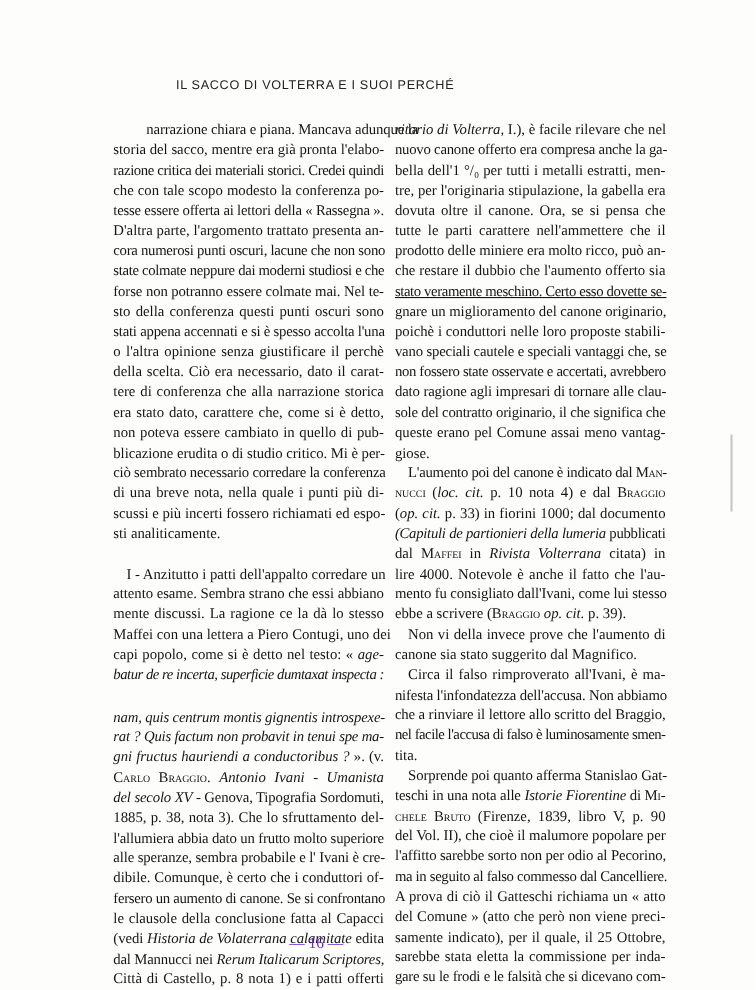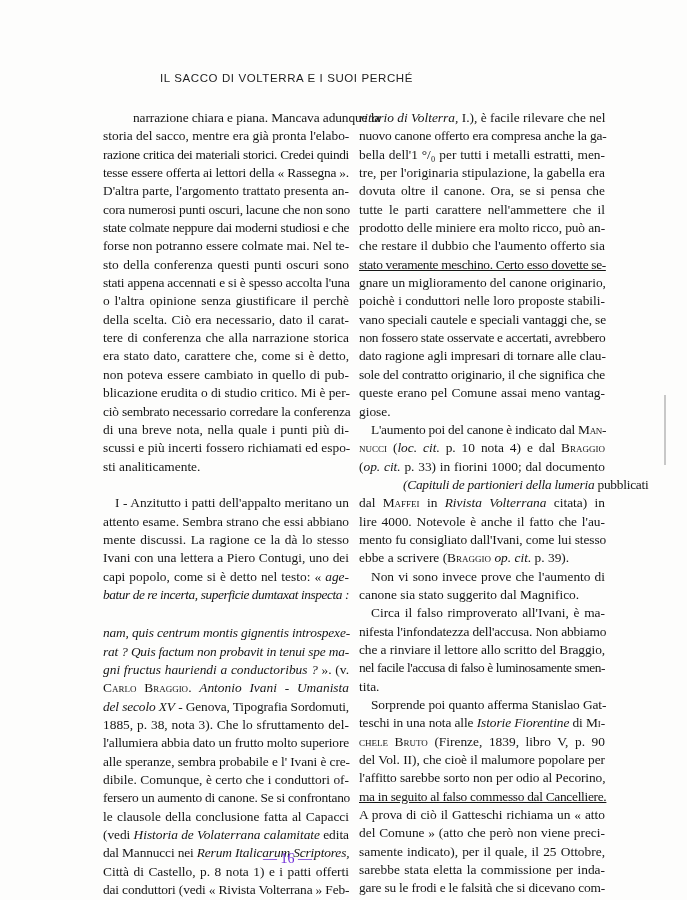--- a/index.html
+++ b/index.html
@@ -33,42 +33,43 @@
 </head>
 <body>
 
 <div class="page">
   <div class="running-head">IL SACCO DI VOLTERRA E I SUOI PERCHÉ</div>
 
   <div class="col col-left" id="col-left">
       <span class="line" style="letter-spacing: -0.1px; margin-left: 30px;"><span>narrazione chiara e piana. Mancava adunque la</span></span>
       <span class="line"><span>storia del sacco, mentre era già pronta l'elabo-</span></span>
       <span class="line" style="letter-spacing: -0.35px;"><span>razione critica dei materiali storici. Credei quindi</span></span>
+      <span class="line"><span>che con tale scopo modesto la conferenza po-</span></span>
       <span class="line" style="letter-spacing: -0.2px;"><span>tesse essere offerta ai lettori della « Rassegna ».</span></span>
       <span class="line"><span>D'altra parte, l'argomento trattato presenta an-</span></span>
       <span class="line" style="letter-spacing: -0.25px;"><span>cora numerosi punti oscuri, lacune che non sono</span></span>
       <span class="line" style="letter-spacing: -0.3px;"><span>state colmate neppure dai moderni studiosi e che</span></span>
       <span class="line" style="letter-spacing: -0.1px;"><span>forse non potranno essere colmate mai. Nel te-</span></span>
       <span class="line"><span>sto della conferenza questi punti oscuri sono</span></span>
       <span class="line" style="letter-spacing: -0.2px;"><span>stati appena accennati e si è spesso accolta l'una</span></span>
       <span class="line"><span>o l'altra opinione senza giustificare il perchè</span></span>
       <span class="line"><span>della scelta. Ciò era necessario, dato il carat-</span></span>
       <span class="line"><span>tere di conferenza che alla narrazione storica</span></span>
       <span class="line"><span>era stato dato, carattere che, come si è detto,</span></span>
       <span class="line"><span>non poteva essere cambiato in quello di pub-</span></span>
       <span class="line" style="letter-spacing: -0.05px;"><span>blicazione erudita o di studio critico. Mi è per-</span></span>
       <span class="line" style="letter-spacing: -0.2px;"><span>ciò sembrato necessario corredare la conferenza</span></span>
       <span class="line"><span>di una breve nota, nella quale i punti più di-</span></span>
       <span class="line"><span>scussi e più incerti fossero richiamati ed espo-</span></span>
       <span class="line last"><span>sti analiticamente.</span></span>
       <span class="gap"></span>
-      <span class="line indent"><span>I - Anzitutto i patti dell'appalto meritano un</span></span>
+      <span class="line indent"><span>I - Anzitutto i patti dell'appalto corredare un</span></span>
       <span class="line" style="letter-spacing: -0.05px;"><span>attento esame. Sembra strano che essi abbiano</span></span>
       <span class="line"><span>mente discussi. La ragione ce la dà lo stesso</span></span>
-      <span class="line"><span>Ivani con una lettera a Piero Contugi, uno dei</span></span>
+      <span class="line"><span>Maffei con una lettera a Piero Contugi, uno dei</span></span>
       <span class="line"><span>capi popolo, come si è detto nel testo: « </span><span class="it">age-</span></span>
       <span class="line" style="letter-spacing: -0.45px;"><span class="it">batur de re incerta, superficie dumtaxat inspecta :</span></span>
       <span class="line" style="letter-spacing: -0.15px; margin-top: 20px;"><span class="it">nam, quis centrum montis gignentis introspexe-</span></span>
       <span class="line" style="letter-spacing: -0.2px;"><span class="it">rat ? Quis factum non probavit in tenui spe ma-</span></span>
       <span class="line"><span class="it">gni fructus hauriendi a conductoribus ?</span><span> ». (v.</span></span>
       <span class="line"><span class="sc">Carlo Braggio</span><span>. </span><span class="it">Antonio Ivani - Umanista</span></span>
       <span class="line" style="letter-spacing: -0.15px;"><span class="it">del secolo XV</span><span> - Genova, Tipografia Sordomuti,</span></span>
       <span class="line"><span>1885, p. 38, nota 3). Che lo sfruttamento del-</span></span>
       <span class="line" style="letter-spacing: -0.15px;"><span>l'allumiera abbia dato un frutto molto superiore</span></span>
       <span class="line" style="letter-spacing: -0.1px;"><span>alle speranze, sembra probabile e l' Ivani è cre-</span></span>
@@ -94,38 +95,38 @@
       <span class="line"><span>poichè i conduttori nelle loro proposte stabili-</span></span>
       <span class="line" style="letter-spacing: -0.15px;"><span>vano speciali cautele e speciali vantaggi che, se</span></span>
       <span class="line" style="letter-spacing: -0.3px;"><span>non fossero state osservate e accertati, avrebbero</span></span>
       <span class="line" style="letter-spacing: -0.1px;"><span>dato ragione agli impresari di tornare alle clau-</span></span>
       <span class="line" style="letter-spacing: -0.2px;"><span>sole del contratto originario, il che significa che</span></span>
       <span class="line"><span>queste erano pel Comune assai meno vantag-</span></span>
       <span class="line last"><span>giose.</span></span>
       <span class="line indent" style="letter-spacing: -0.25px;"><span>L'aumento poi del canone è indicato dal </span><span class="sc">Man-</span></span>
       <span class="line"><span class="sc">nucci</span><span> (</span><span class="it">loc. cit.</span><span> p. 10 nota 4) e dal </span><span class="sc">Braggio</span></span>
       <span class="line"><span>(</span><span class="it">op. cit.</span><span> p. 33) in fiorini 1000; dal documento</span></span>
-      <span class="line" style="letter-spacing: -0.25px; margin-left: 44px;"><span class="it">(Capituli de partionieri della lumeria</span><span> pubblicati</span></span>
+      <span class="line" style="letter-spacing: -0.25px;"><span class="it">(Capituli de partionieri della lumeria</span><span> pubblicati</span></span>
       <span class="line"><span>dal </span><span class="sc">Maffei</span><span> in </span><span class="it">Rivista Volterrana</span><span> citata) in</span></span>
       <span class="line"><span>lire 4000. Notevole è anche il fatto che l'au-</span></span>
       <span class="line" style="letter-spacing: -0.1px;"><span>mento fu consigliato dall'Ivani, come lui stesso</span></span>
       <span class="line last"><span>ebbe a scrivere (</span><span class="sc">Braggio</span><span> </span><span class="it">op. cit.</span><span> p. 39).</span></span>
-      <span class="line indent"><span>Non vi sono invece prove che l'aumento di</span></span>
+      <span class="line indent"><span>Non vi della invece prove che l'aumento di</span></span>
       <span class="line last"><span>canone sia stato suggerito dal Magnifico.</span></span>
       <span class="line indent"><span>Circa il falso rimproverato all'Ivani, è ma-</span></span>
       <span class="line" style="letter-spacing: -0.15px;"><span>nifesta l'infondatezza dell'accusa. Non abbiamo</span></span>
       <span class="line" style="letter-spacing: -0.1px;"><span>che a rinviare il lettore allo scritto del Braggio,</span></span>
       <span class="line" style="letter-spacing: -0.45px;"><span>nel facile l'accusa di falso è luminosamente smen-</span></span>
       <span class="line last"><span>tita.</span></span>
       <span class="line indent" style="letter-spacing: -0.1px;"><span>Sorprende poi quanto afferma Stanislao Gat-</span></span>
       <span class="line" style="letter-spacing: -0.1px;"><span>teschi in una nota alle </span><span class="it">Istorie Fiorentine</span><span> di </span><span class="sc">Mi-</span></span>
       <span class="line"><span class="sc">chele Bruto</span><span> (Firenze, 1839, libro V, p. 90</span></span>
       <span class="line" style="letter-spacing: -0.05px;"><span>del Vol. II), che cioè il malumore popolare per</span></span>
       <span class="line" style="letter-spacing: -0.1px;"><span>l'affitto sarebbe sorto non per odio al Pecorino,</span></span>
-      <span class="line" style="letter-spacing: -0.3px; text-decoration: underline;"><span>ma in seguito al falso commesso dal Cancelliere.</span></span>
+      <span class="line" style="letter-spacing: -0.3px;"><span>ma in seguito al falso commesso dal Cancelliere.</span></span>
       <span class="line"><span>A prova di ciò il Gatteschi richiama un « atto</span></span>
       <span class="line"><span>del Comune » (atto che però non viene preci-</span></span>
       <span class="line"><span>samente indicato), per il quale, il 25 Ottobre,</span></span>
       <span class="line"><span>sarebbe stata eletta la commissione per inda-</span></span>
       <span class="line" style="letter-spacing: -0.2px;"><span>gare su le frodi e le falsità che si dicevano com-</span></span>
       <span class="line"><span>messe, mentre la nomina dei soci del Capacci</span></span>
     </div>
 
   <div class="margin-mark" style="left:664px; top:395px; height:70px;"></div>
 

